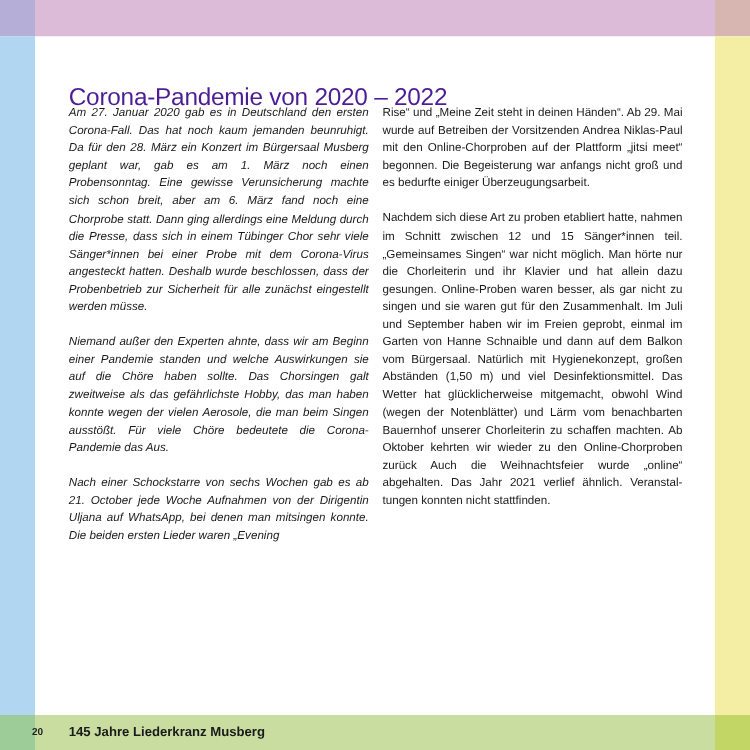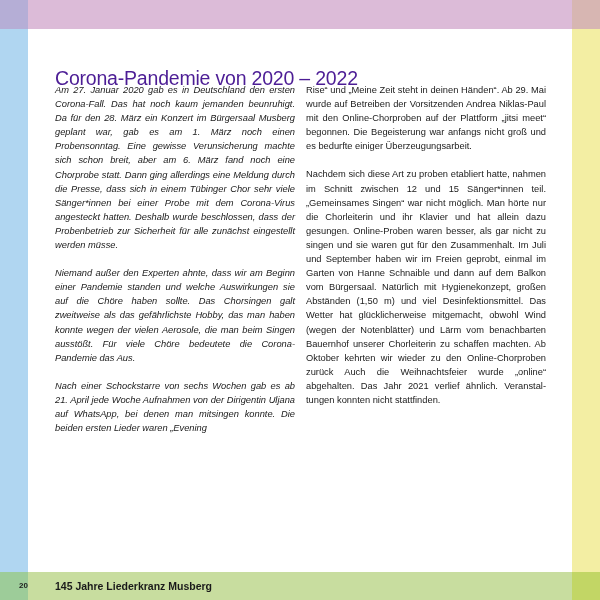--- a/index.html
+++ b/index.html
@@ -7,21 +7,21 @@
     .band { position: absolute; }
     #corner-tl { left: 0; top: 0; width: 28px; height: 29px; background: #b5aed6; }
     #band-top { left: 28px; top: 0; width: 544px; height: 29px; background: #dcbbd8; }
     #corner-tr { left: 572px; top: 0; width: 28px; height: 29px; background: #d7b6b2; }
     #band-left { left: 0; top: 29px; width: 28px; height: 543px; background: #b0d6f1; }
     #band-right { left: 572px; top: 29px; width: 28px; height: 543px; background: #f3eea3; }
     #corner-bl { left: 0; top: 572px; width: 28px; height: 28px; background: #9dcc99; }
     #band-bottom { left: 28px; top: 572px; width: 544px; height: 28px; background: #c8dd9f; }
     #corner-br { left: 572px; top: 572px; width: 28px; height: 28px; background: #c2d665; }
 
-    .page-number { position: absolute; left: 0; top: 572px; width: 28px; height: 28px; line-height: 28px; text-align: right; font-size: 8px; font-weight: bold; color: #222; }
+    .page-number { position: absolute; left: 16px; top: 572px; width: 28px; height: 28px; line-height: 28px; text-align: center; font-size: 8px; font-weight: bold; color: #222; }
     .footer-title { position: absolute; left: 55px; top: 572px; height: 28px; line-height: 28px; font-size: 10.5px; font-weight: bold; color: #1a1a1a; }
 
     .title { position: absolute; left: 55px; top: 54px; font-size: 19.5px; font-weight: normal; color: #4c1d95; white-space: nowrap; letter-spacing: -0.2px; }
 
     .col { position: absolute; top: 83px; width: 240px; font-size: 9.3px; line-height: 14.1px; text-align: justify; color: #1a1a1a; hyphens: manual; }
     #col-left { left: 55px; font-style: italic; }
     #col-right { left: 306px; }
     .col p { margin: 0 0 14px 0; }
   </style>
 </head>
@@ -34,21 +34,21 @@
 <div class="band" id="band-right"></div>
 <div class="band" id="corner-bl"></div>
 <div class="band" id="band-bottom"></div>
 <div class="band" id="corner-br"></div>
 
 <h1 class="title">Corona-Pandemie von 2020 – 2022</h1>
 
 <div class="col" id="col-left">
   <p>Am 27. Januar 2020 gab es in Deutschland den ersten Corona-Fall. Das hat noch kaum jemanden beunru­higt. Da für den 28. März ein Konzert im Bürgersaal Musberg geplant war, gab es am 1. März noch einen Probensonntag. Eine gewisse Verunsicherung mach­te sich schon breit, aber am 6. März fand noch eine Chorprobe statt. Dann ging allerdings eine Meldung durch die Presse, dass sich in einem Tübinger Chor sehr viele Sänger*innen bei einer Probe mit dem Corona-Virus angesteckt hatten. Deshalb wurde be­schlossen, dass der Probenbetrieb zur Sicherheit für alle zunächst eingestellt werden müsse.</p>
   <p>Niemand außer den Experten ahnte, dass wir am Beginn einer Pandemie standen und welche Auswir­kungen sie auf die Chöre haben sollte. Das Chorsin­gen galt zweitweise als das gefährlichste Hobby, das man haben konnte wegen der vielen Aerosole, die man beim Singen ausstößt. Für viele Chöre bedeute­te die Corona-Pandemie das Aus.</p>
-  <p>Nach einer Schockstarre von sechs Wochen gab es ab 21. April jede Woche Aufnahmen von der Dirigen­tin Uljana auf WhatsApp, bei denen man mitsingen konnte. Die beiden ersten Lieder waren „Evening</p>
+  <p>Nach einer Schockstarre von sechs Wochen gab es ab 21. October jede Woche Aufnahmen von der Dirigen­tin Uljana auf WhatsApp, bei denen man mitsingen konnte. Die beiden ersten Lieder waren „Evening</p>
 </div>
 
 <div class="col" id="col-right">
   <p>Rise“ und „Meine Zeit steht in deinen Händen“. Ab 29. Mai wurde auf Betreiben der Vorsitzenden Andrea Niklas-Paul mit den Online-Chorproben auf der Plattform „jitsi meet“ begonnen. Die Begeiste­rung war anfangs nicht groß und es bedurfte einiger Überzeugungsarbeit.</p>
   <p>Nachdem sich diese Art zu proben etabliert hatte, nahmen im Schnitt zwischen 12 und 15 Sänger*in­nen teil. „Gemeinsames Singen“ war nicht möglich. Man hörte nur die Chorleiterin und ihr Klavier und hat allein dazu gesungen. Online-Proben waren besser, als gar nicht zu singen und sie waren gut für den Zusammenhalt. Im Juli und September haben wir im Freien geprobt, einmal im Garten von Hanne Schnaible und dann auf dem Balkon vom Bürgersaal. Natürlich mit Hygienekonzept, großen Abständen (1,50 m) und viel Desinfektionsmittel. Das Wetter hat glücklicherweise mitgemacht, obwohl Wind (wegen der Notenblätter) und Lärm vom benachbarten Bau­ernhof unserer Chorleiterin zu schaffen machten. Ab Oktober kehrten wir wieder zu den Online-Chorpro­ben zurück Auch die Weihnachtsfeier wurde „online“ abgehalten. Das Jahr 2021 verlief ähnlich. Veranstal­tungen konnten nicht stattfinden.</p>
 </div>
 
 <div class="page-number">20</div>
 <div class="footer-title">145 Jahre Liederkranz Musberg</div>
 

